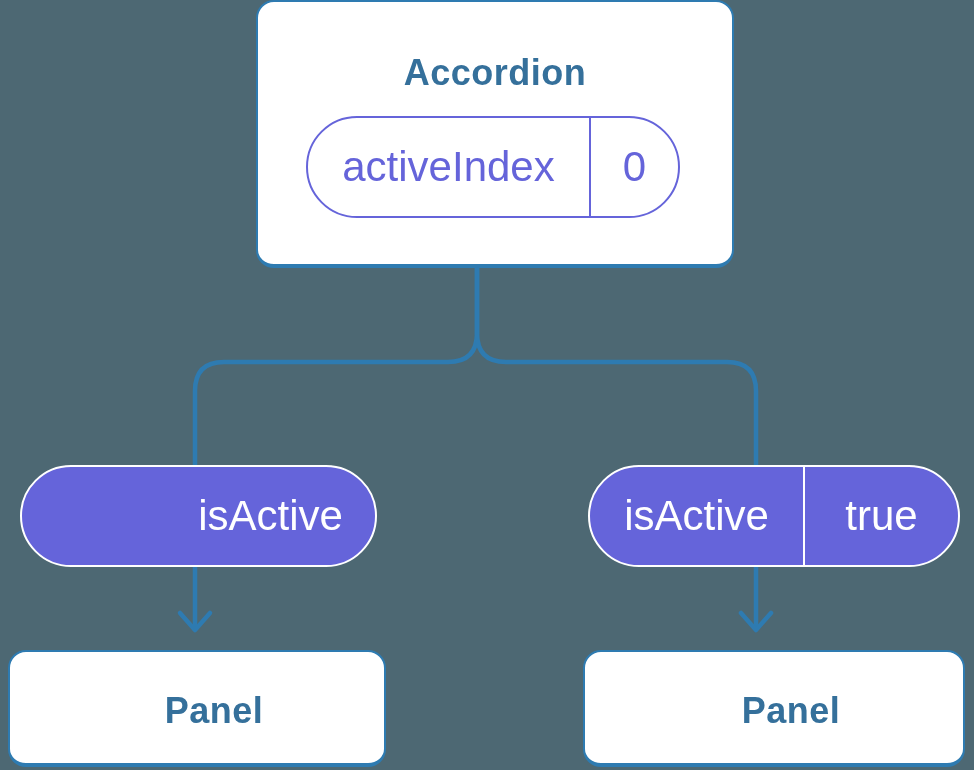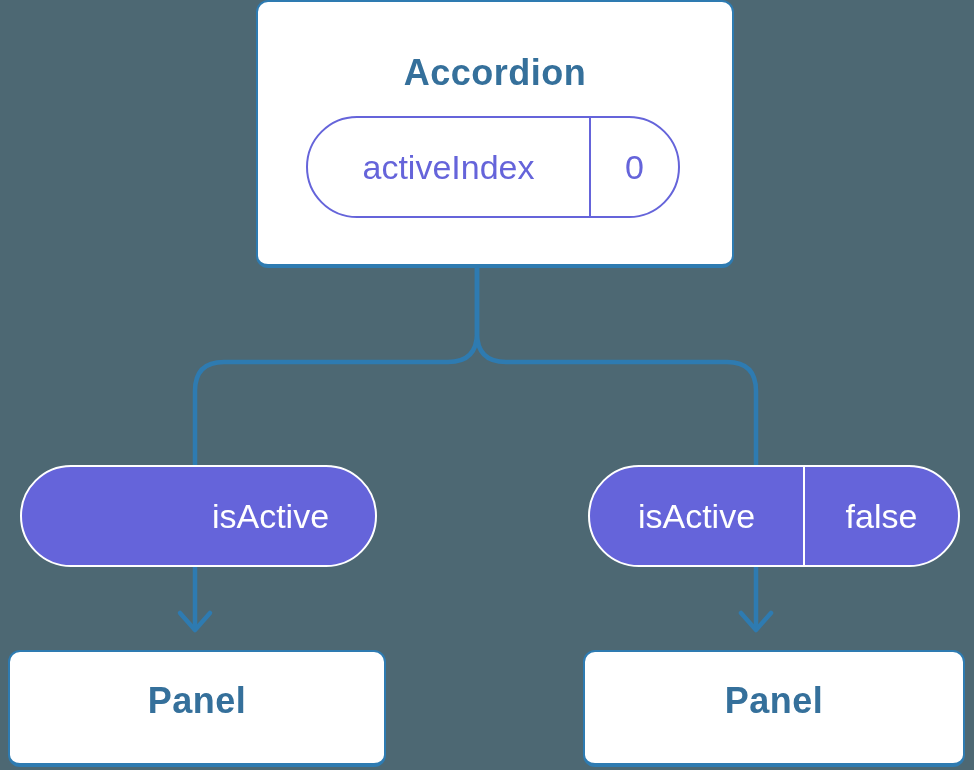--- a/index.html
+++ b/index.html
@@ -26,38 +26,38 @@
     stroke:var(--stroke-blue);
     stroke-width:4.5;
     stroke-linecap:round;
     stroke-linejoin:round;
   }
   .card{
     position:absolute;z-index:1;
     background:var(--white);
     border:2.5px solid var(--stroke-blue);
     border-bottom-width:4px;
-    border-radius:12px;
+    border-radius:18px;
   }
   .accordion-card{left:256px;top:0;width:478px;height:268px;}
   .card-title{
     position:absolute;left:0;width:100%;
     text-align:center;
     color:var(--heading-blue);
     font-size:36px;
     font-weight:bold;
     letter-spacing:.5px;
   }
   .accordion-card .card-title{top:50px;}
   .pill{
     position:absolute;
     display:flex;
     align-items:stretch;
     border-radius:52px;
-    font-size:34px;
+    font-size:42px;
   }
   .pill .cell{
     display:flex;align-items:center;justify-content:center;
     white-space:nowrap;
   }
   .state-pill{
     left:48px;top:114px;
     width:374px;height:102px;
     border:2px solid var(--purple);
     color:var(--purple);
@@ -72,21 +72,21 @@
     color:var(--white);
     z-index:1;
     justify-content:flex-end;
   }
   .prop-pill-true{left:20px;width:357px;}
   .prop-pill-true .name-cell{width:209px;}
   .prop-pill-false{left:588px;width:372px;}
   .prop-pill-false .name-cell{width:213px;}
   .prop-pill .value-cell{flex:1;border-left:2.5px solid var(--white);}
   .panel-card{top:650px;height:117px;}
-  .panel-card .card-title{top:28px;}
+  .panel-card .card-title{top:38px;margin-left:17px;}
   .panel-card-left{left:8px;width:378px;}
   .panel-card-right{left:583px;width:382px;}
 </style>
 </head>
 <body>
 
 <div class="canvas">
 
   <svg class="connector-svg" width="974" height="770" viewBox="0 0 974 770">
     <path d="M 477 268 L 477 333 Q 477 362 448 362 L 224 362 Q 195 362 195 391 L 195 466"></path>
@@ -104,21 +104,21 @@
       <div class="cell value-cell">0</div>
     </div>
   </div>
 
   <div class="pill prop-pill prop-pill-true">
     <div class="cell name-cell">isActive</div>
   </div>
 
   <div class="pill prop-pill prop-pill-false">
     <div class="cell name-cell">isActive</div>
-    <div class="cell value-cell">false</div>
+    <div class="cell value-cell">true</div>
   </div>
 
   <div class="card panel-card panel-card-left">
     <div class="card-title">Panel</div>
   </div>
 
   <div class="card panel-card panel-card-right">
     <div class="card-title">Panel</div>
   </div>
 

